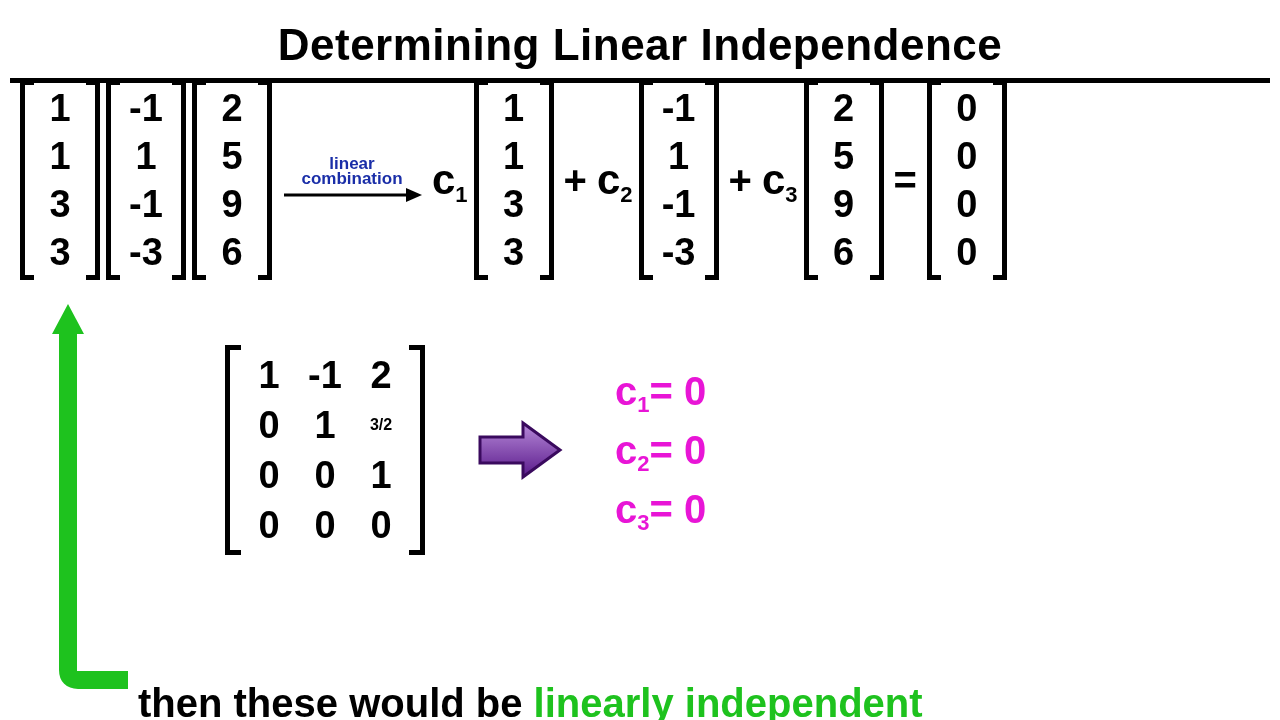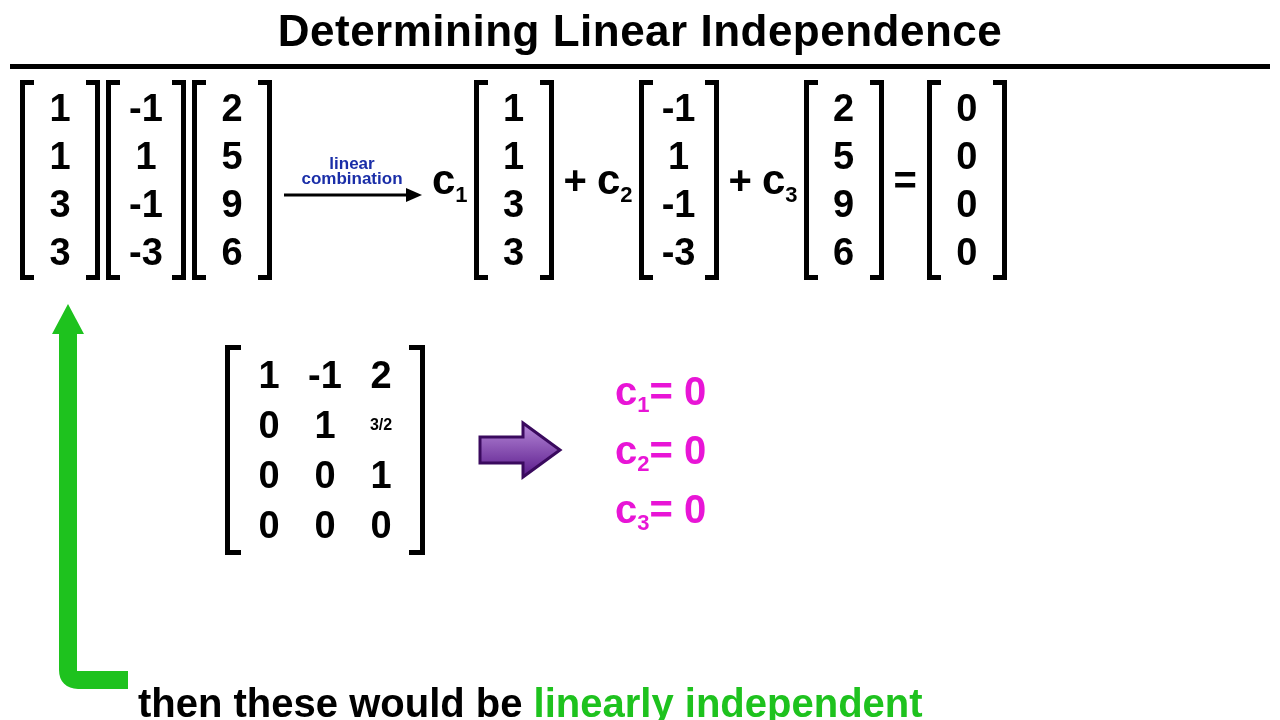--- a/index.html
+++ b/index.html
@@ -9,21 +9,21 @@
     background: #fff;
     font-family: "Helvetica Neue", Arial, sans-serif;
     font-weight: 900;
     color: #000;
     overflow: hidden;
     position: relative;
   }
   .title {
     text-align: center;
     font-size: 44px;
-    padding-top: 6px;
+    padding-top: 20px;
     padding-bottom: 8px;
     letter-spacing: 0.5px;
   }
   .hr {
     border: none;
     border-top: 5px solid #000;
     margin: 0 10px;
   }
 
   

